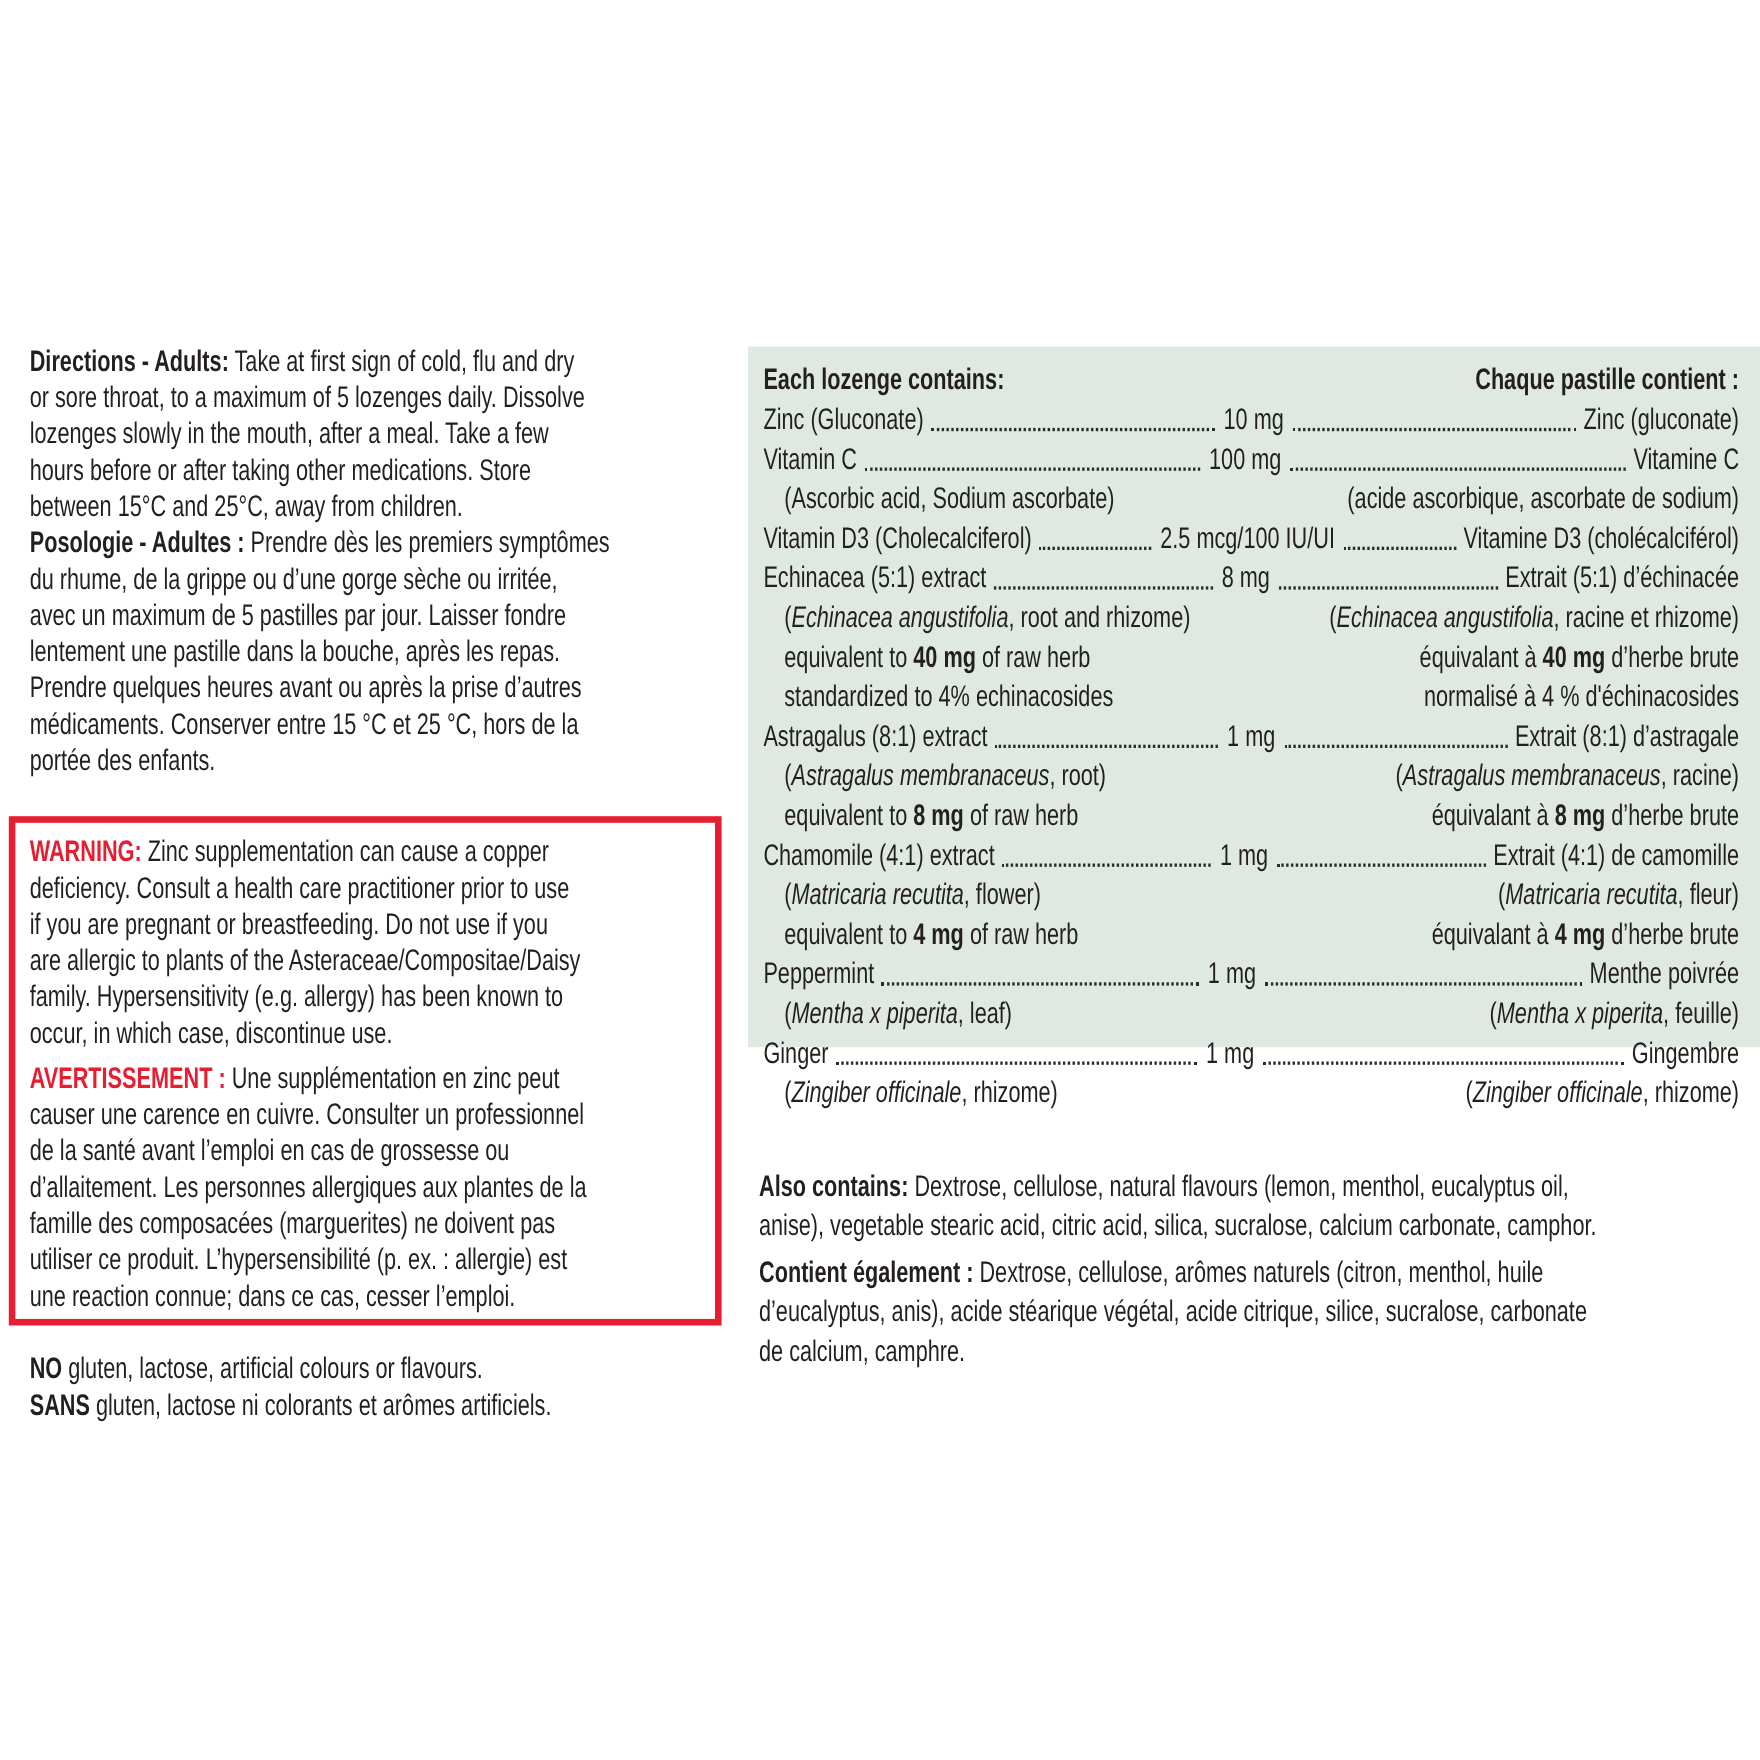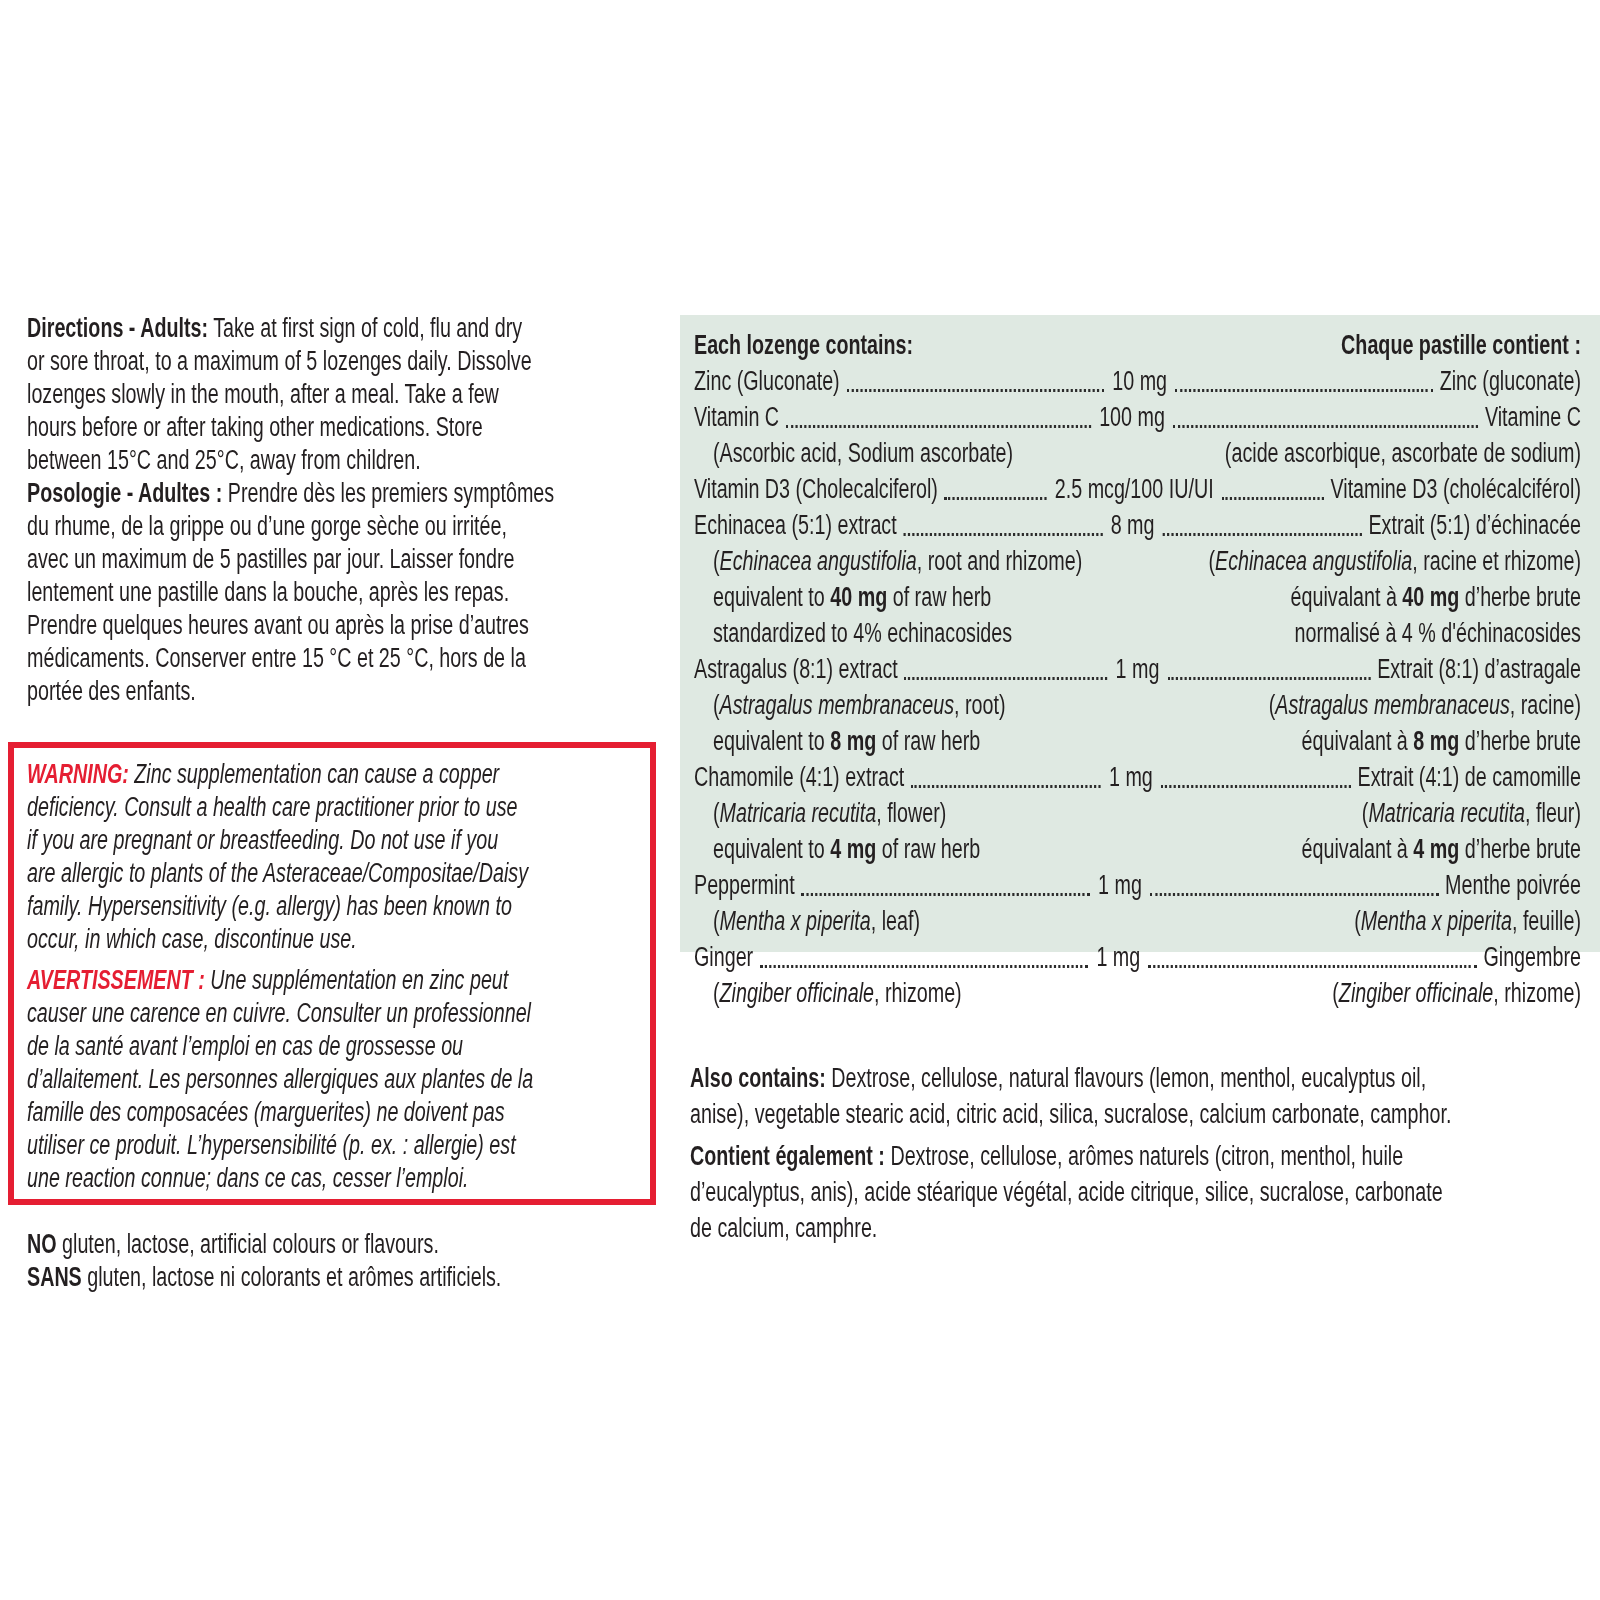--- a/index.html
+++ b/index.html
@@ -18,21 +18,20 @@
   }
   #left-col p { margin:0; white-space:pre-line; }
   .lead { font-weight:bold; }
   .lead-red { font-weight:bold; color:var(--red); }
 
   
   #warning-box {
     position:absolute; left:8px; top:742px; width:648px; height:463px;
     box-sizing:border-box; border:6px solid var(--red);
     background:#ffffff;
-    font-style:italic;
   }
   #warning-inner {
     position:absolute; left:13px; top:10px; width:820px;
     font-size:27px; line-height:33px;
   }
   #warning-inner p { margin:0; white-space:pre-line; }
   #warning-inner p + p { margin-top:8px; }
 
   #gluten-block {
     position:absolute; left:27px; top:1228px; width:820px;

